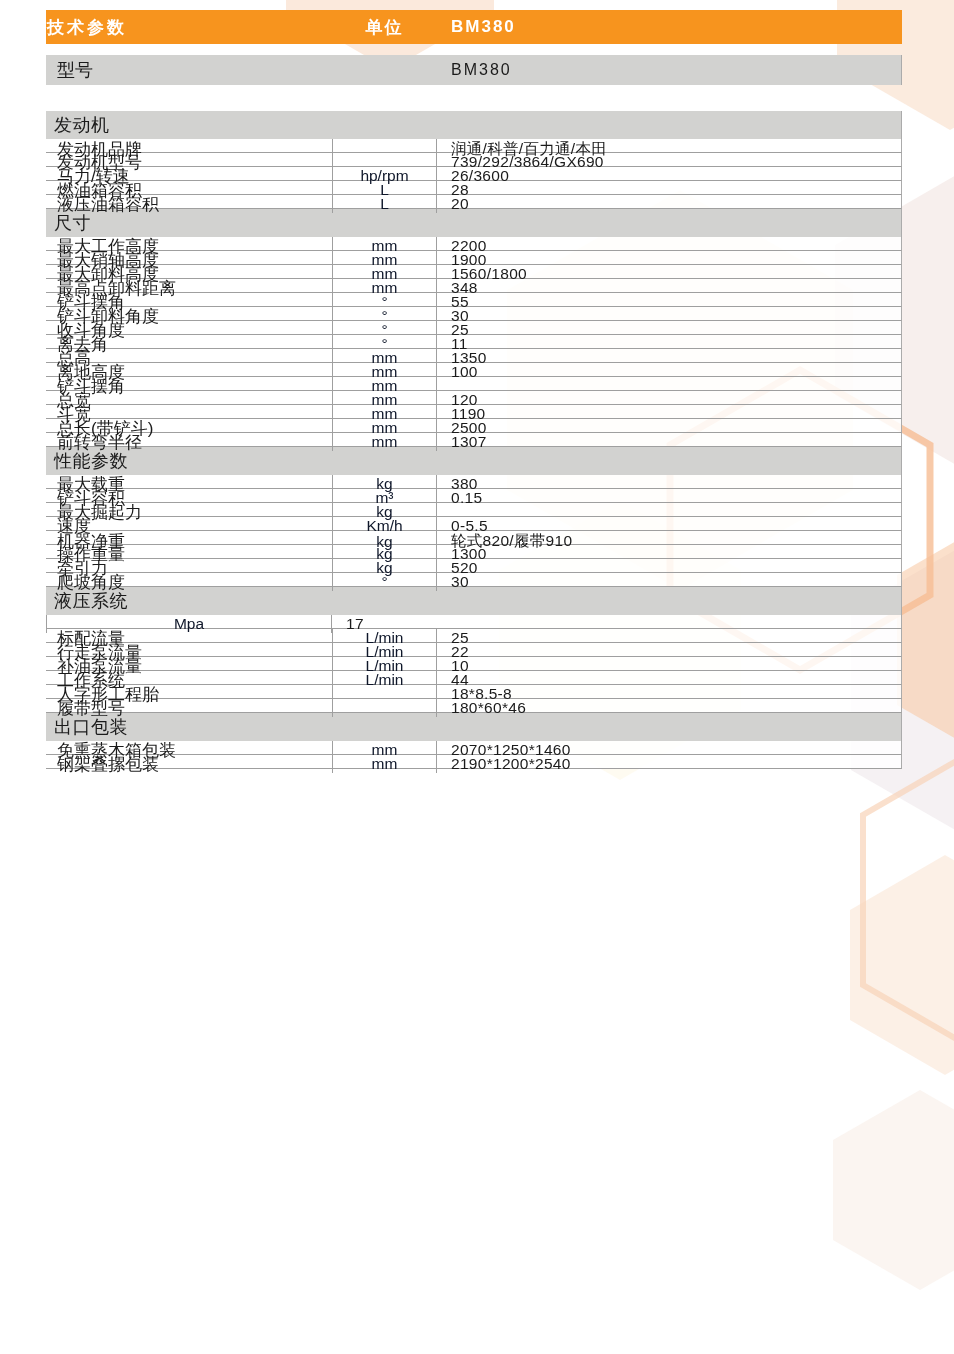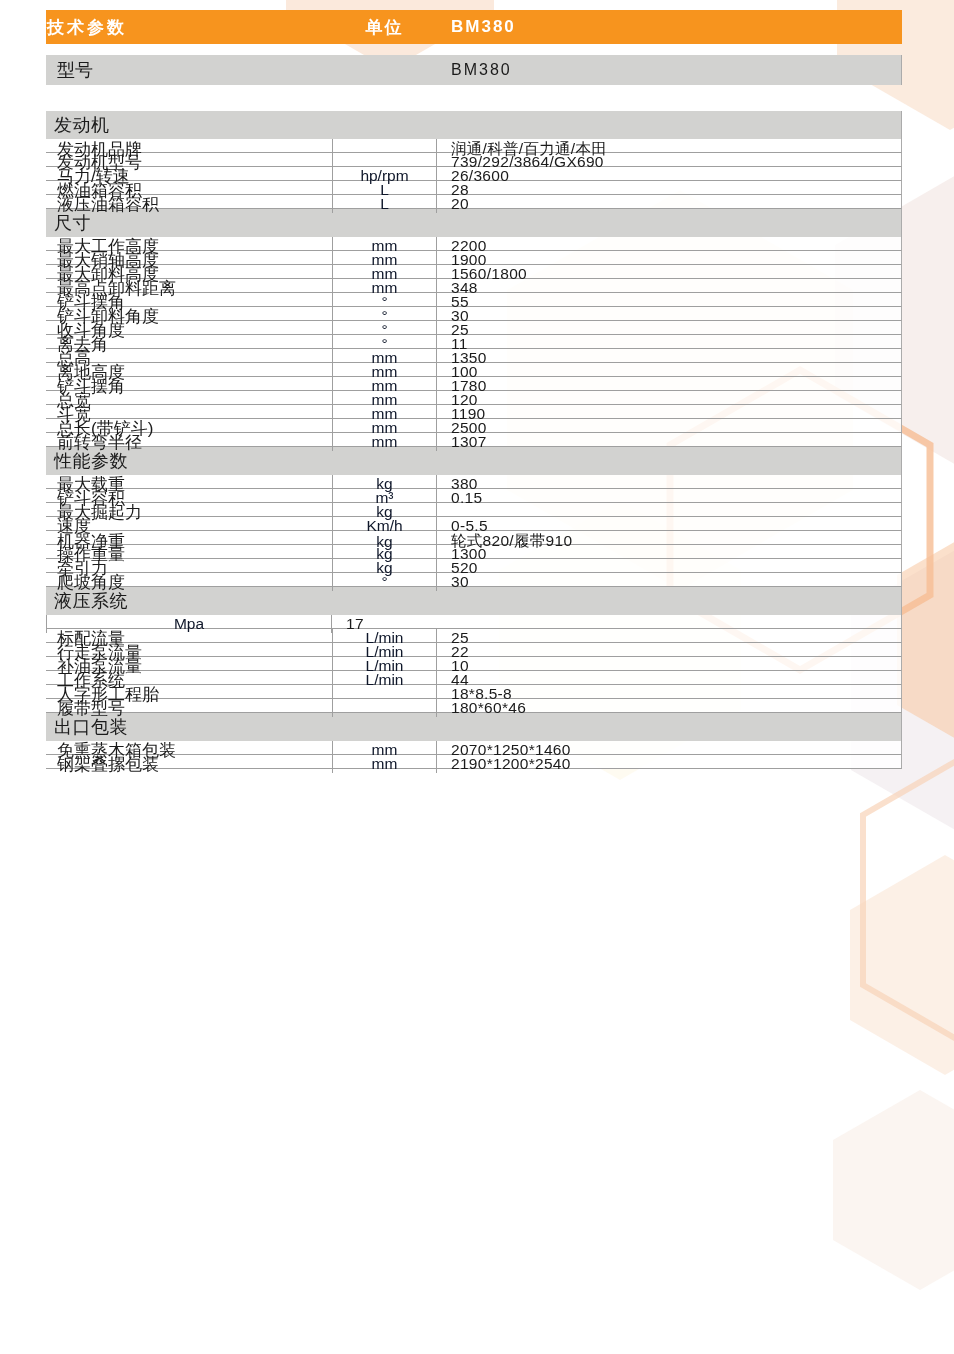--- a/index.html
+++ b/index.html
@@ -188,21 +188,20 @@
 
   <div class="row">
     <span class="c1">离地高度</span>
     <span class="c2">mm</span>
     <span class="c3">100</span>
   </div>
 
   <div class="row">
     <span class="c1">铲斗摆角</span>
     <span class="c2">mm</span>
-    <span class="c3">1780</span>
   </div>
 
   <div class="row">
     <span class="c1">总宽</span>
     <span class="c2">mm</span>
     <span class="c3">120</span>
   </div>
 
   <div class="row">
     <span class="c1">斗宽</span>

